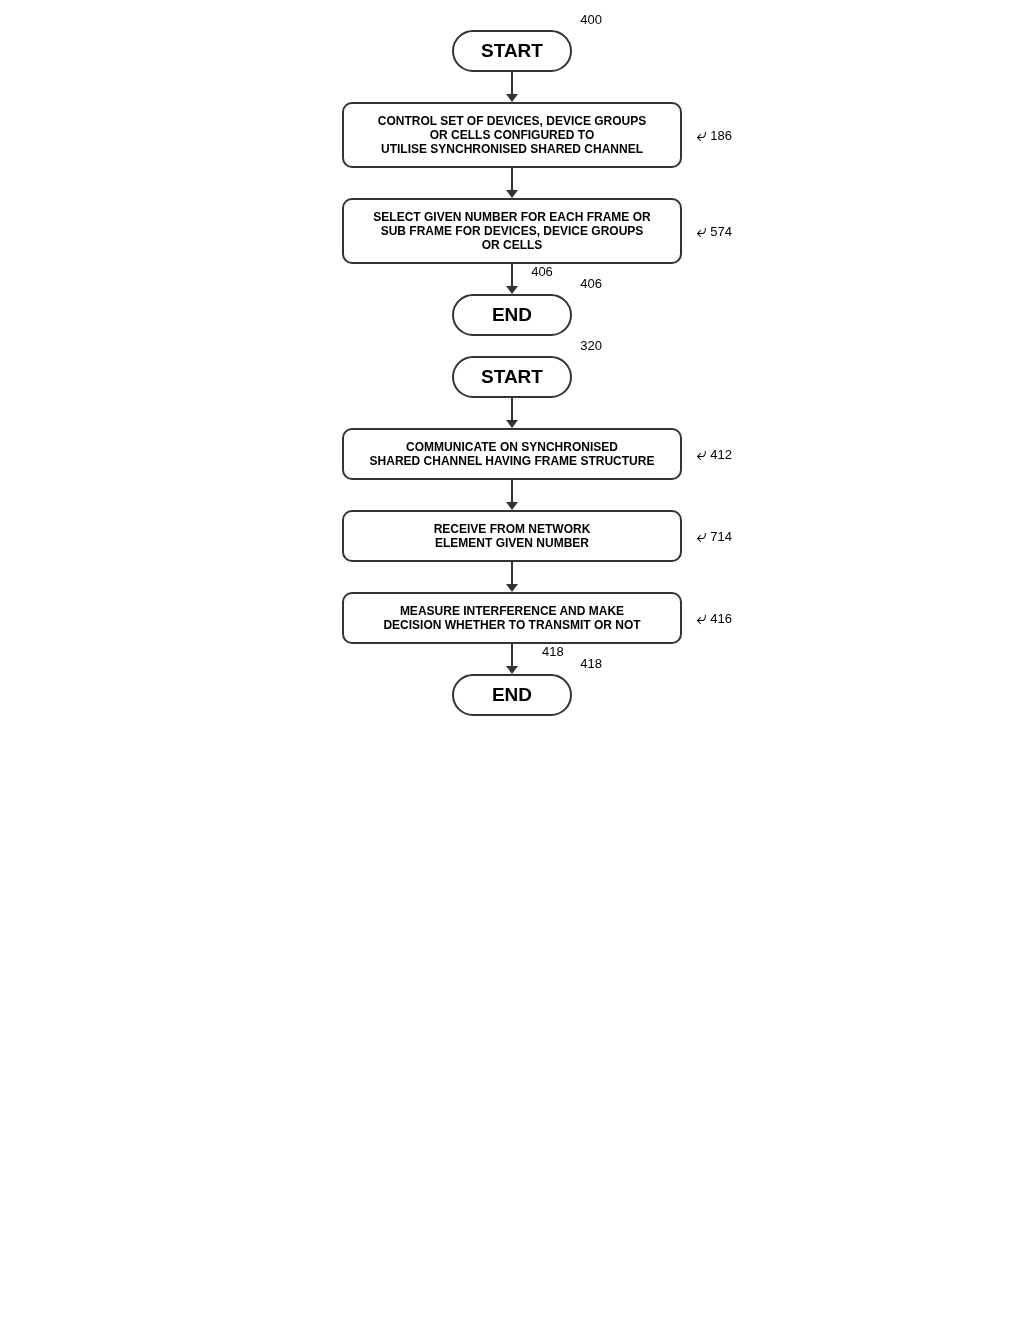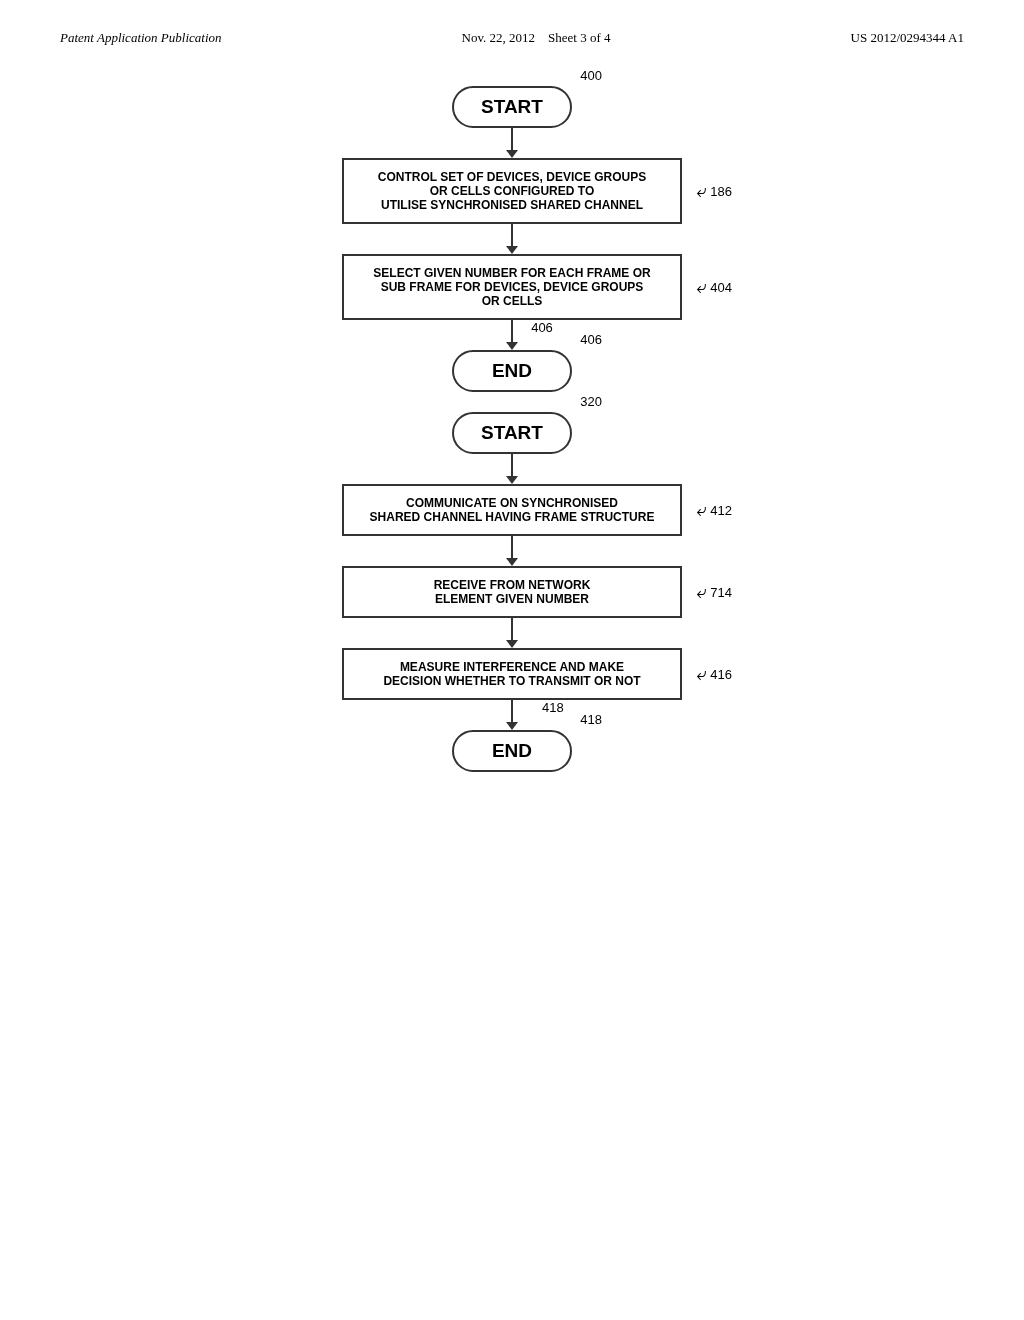--- a/index.html
+++ b/index.html
@@ -48,21 +48,21 @@
       text-align: center;
       font-size: 19px;
       font-weight: bold;
       font-family: Arial, sans-serif;
       background: #fff;
       position: relative;
     }
 
     .node-rect {
       border: 2px solid #333;
-      border-radius: 0;
+      border-radius: 10px;
       padding: 10px 20px;
       text-align: center;
       font-size: 12px;
       font-weight: bold;
       font-family: Arial, sans-serif;
       background: #fff;
       position: relative;
       width: 340px;
     }
 
@@ -111,29 +111,20 @@
       font-family: Arial, sans-serif;
       margin: 18px 0 30px 0;
       text-align: center;
     }
   </style>
 </head>
 <body>
 
 <div class="page">
 
-  <div class="header">
-    <div class="header-left">Patent Application Publication</div>
-    <div class="header-center">
-      <span>Nov. 22, 2012</span>
-      &nbsp;&nbsp;
-      <span>Sheet 3 of 4</span>
-    </div>
-    <div class="header-right">US 2012/0294344 A1</div>
-  </div>
 
   <div class="flowchart-section">
 
     <div style="position:relative; margin-bottom:0;">
       <div style="font-size:13px; font-family:Arial,sans-serif; position:absolute; top:-18px; right:-30px;">400</div>
       <div class="node-rounded" style="width:120px;">
         <span>START</span>
       </div>
     </div>
 
@@ -154,21 +145,21 @@
     <div class="arrow">
       <div class="arrow-line"></div>
       <div class="arrow-head"></div>
     </div>
 
     <div class="node-wrapper">
       <div class="node-rect">
         <span>SELECT GIVEN NUMBER FOR EACH FRAME OR<br>SUB FRAME FOR DEVICES, DEVICE GROUPS<br>OR CELLS</span>
       </div>
       <div class="node-label">
-        <span style="font-size:18px;">⤶</span>&nbsp;<span>404</span>
+        <span style="font-size:18px;">⤶</span>&nbsp;<span>574</span>
       </div>
     </div>
 
     <div class="arrow" style="position:relative;">
       <div class="arrow-line"></div>
       <div style="position:absolute; left:50%; transform:translateX(-50%); top:0; font-size:13px; font-family:Arial,sans-serif; white-space:nowrap; left:calc(50% + 30px);">406</div>
       <div class="arrow-head"></div>
     </div>
 
     <div style="position:relative;">

